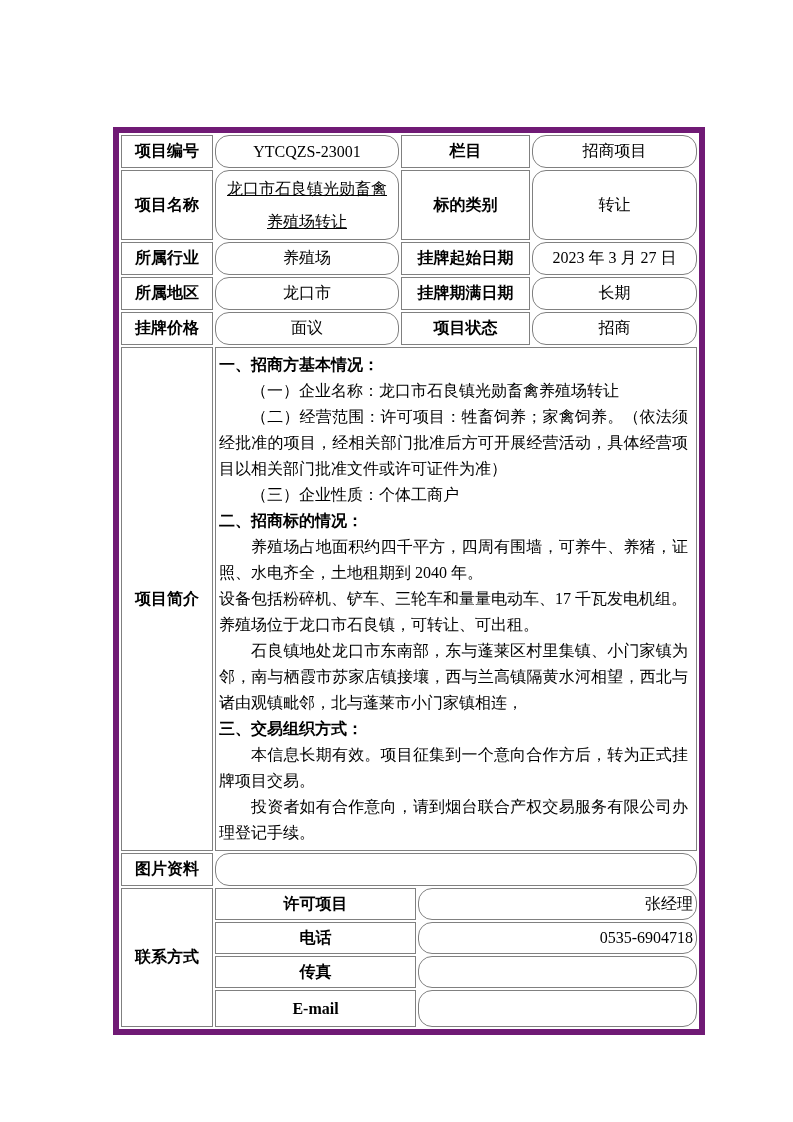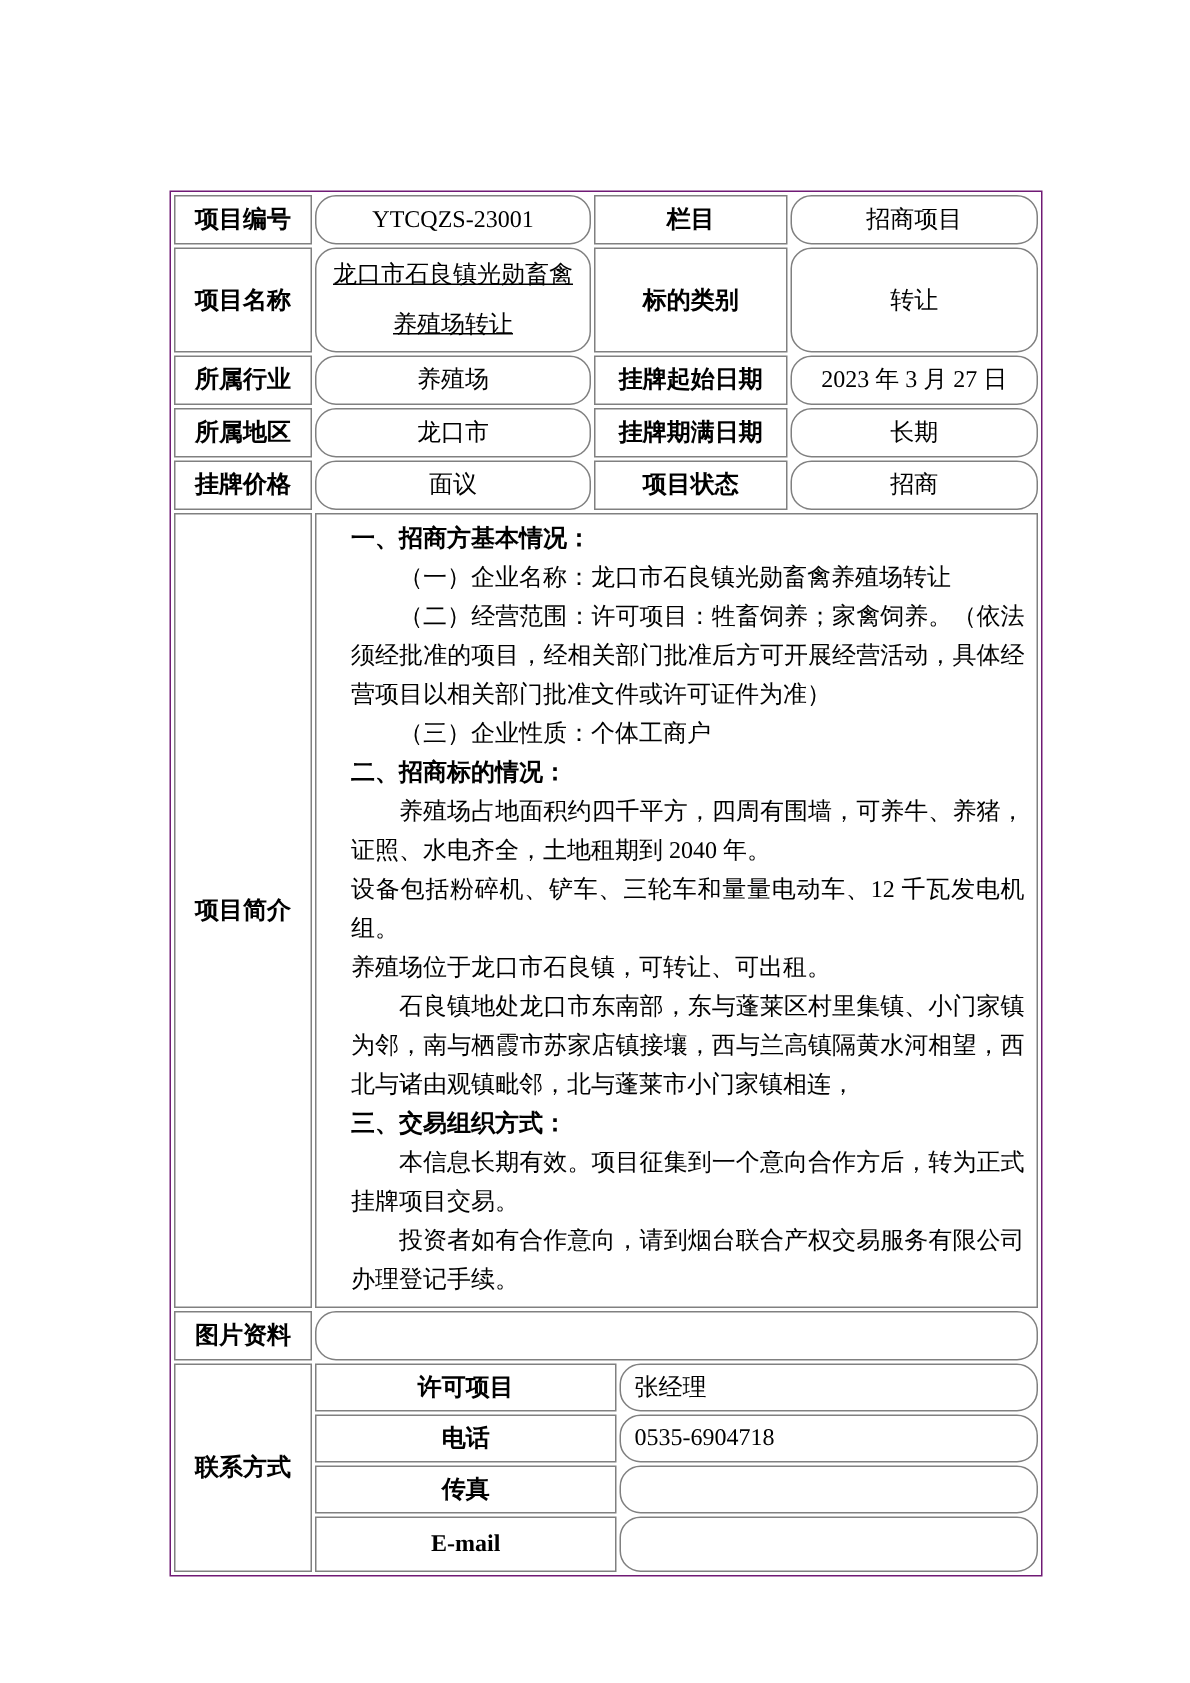--- a/index.html
+++ b/index.html
@@ -19,21 +19,21 @@
     overflow: hidden;
   }
   table.doc-table {
     position: absolute;
     left: 113px;
     top: 127px;
     width: 580px;
     table-layout: fixed;
     border-collapse: separate;
     border-spacing: 2px;
-    border: 1px solid #701a75;
+    border: 6px solid #701a75;
     background: #ffffff;
   }
   td {
     border: 1px solid #808080;
     font-size: 16px;
     text-align: center;
     vertical-align: middle;
     padding: 1px 3px;
     overflow: hidden;
     background: #ffffff;
@@ -50,36 +50,36 @@
     max-width: 172px;
     line-height: 33px;
     vertical-align: middle;
     text-decoration: underline;
   }
 
   td.intro-cell {
     height: 470px;
     text-align: left;
     vertical-align: middle;
-    padding: 4px 8px 4px 23px;
+    padding: 4px 8px 4px 3px;
     margin-top: 33px;
   }
   .para {
     margin: 0;
     line-height: 26px;
     text-align: justify;
   }
   .para.indent { text-indent: 32px; }
   .para.hd { font-weight: bold; }
 
   tr.r-img td { height: 29px; }
 
   tr.r-contact td { height: 28px; }
   tr.r-contact-last td { height: 33px; }
-  td.contact-val { text-align: left; padding-left: 9px; }
+  td.contact-val { text-align: right; padding-left: 9px; }
 </style>
 </head>
 <body>
 
 <div class="page">
   <table class="doc-table">
     <colgroup>
       <col style="width:92px">
       <col style="width:184px">
       <col style="width:15px">
@@ -125,21 +125,21 @@
 
     <tr>
       <td class="lbl">项目简介</td>
       <td class="intro-cell" colspan="4">
         <p class="para hd">一、招商方基本情况：</p>
         <p class="para indent">（一）企业名称：龙口市石良镇光勋畜禽养殖场转让</p>
         <p class="para indent">（二）经营范围：许可项目：牲畜饲养；家禽饲养。（依法须经批准的项目，经相关部门批准后方可开展经营活动，具体经营项目以相关部门批准文件或许可证件为准）</p>
         <p class="para indent">（三）企业性质：个体工商户</p>
         <p class="para hd">二、招商标的情况：</p>
         <p class="para indent">养殖场占地面积约四千平方，四周有围墙，可养牛、养猪，证照、水电齐全，土地租期到 2040 年。</p>
-        <p class="para">设备包括粉碎机、铲车、三轮车和量量电动车、12 千瓦发电机组。</p>
+        <p class="para">设备包括粉碎机、铲车、三轮车和量量电动车、17 千瓦发电机组。</p>
         <p class="para">养殖场位于龙口市石良镇，可转让、可出租。</p>
         <p class="para indent">石良镇地处龙口市东南部，东与蓬莱区村里集镇、小门家镇为邻，南与栖霞市苏家店镇接壤，西与兰高镇隔黄水河相望，西北与诸由观镇毗邻，北与蓬莱市小门家镇相连，</p>
         <p class="para hd">三、交易组织方式：</p>
         <p class="para indent">本信息长期有效。项目征集到一个意向合作方后，转为正式挂牌项目交易。</p>
         <p class="para indent">投资者如有合作意向，请到烟台联合产权交易服务有限公司办理登记手续。</p>
       </td>
     </tr>
 
     <tr class="r-img">
       <td class="lbl">图片资料</td>

